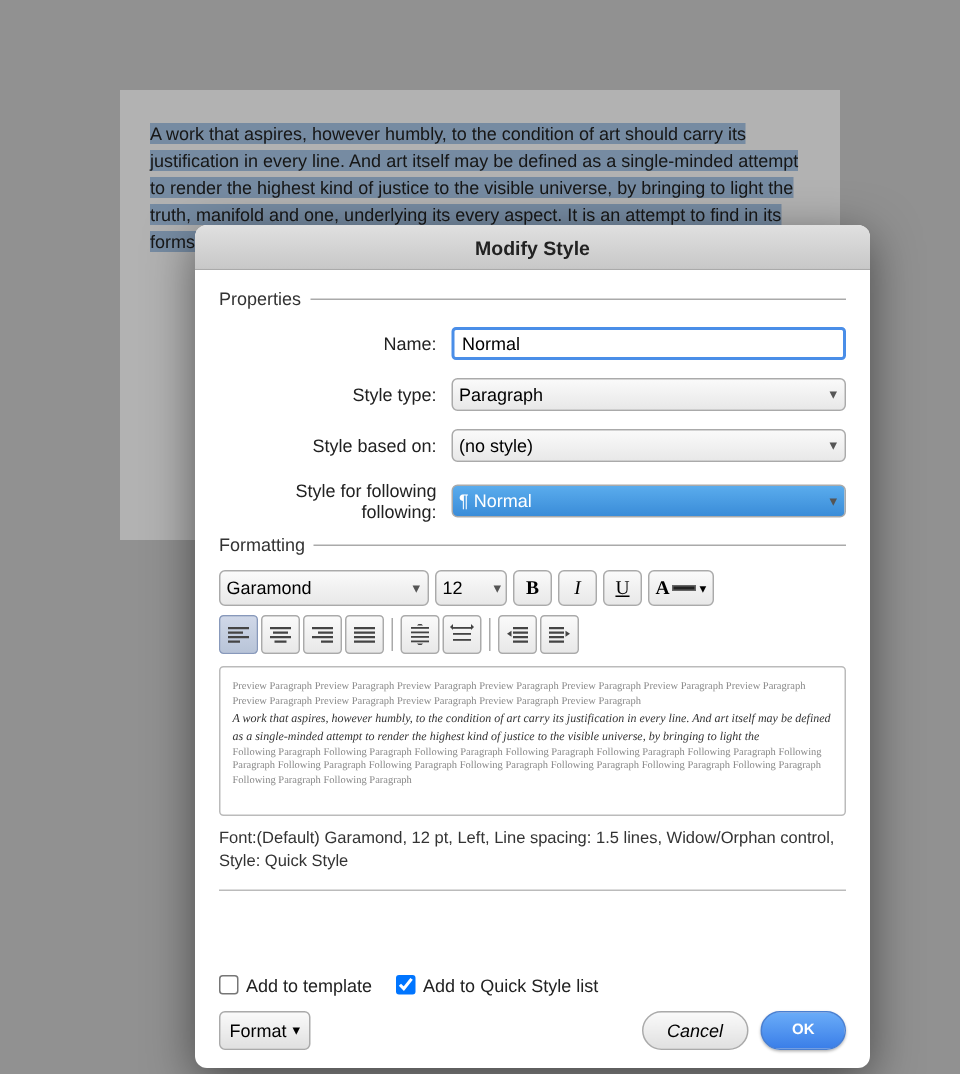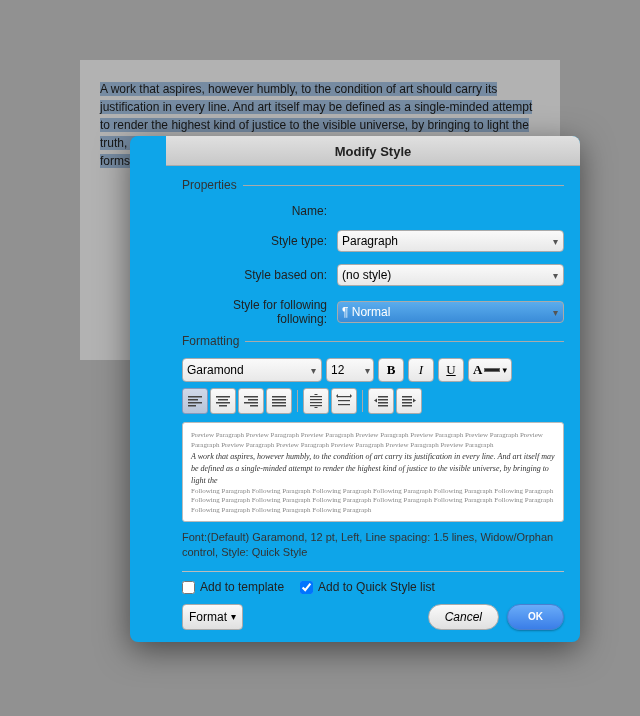--- a/index.html
+++ b/index.html
@@ -48,28 +48,27 @@
       position: absolute;
       top: 0; left: 0;
       width: 640px;
       height: 716px;
       background: rgba(0,0,0,0.3);
     }
 
     
     .dialog {
       position: absolute;
-      top: 136px;
+      top: 150px;
       left: 130px;
       width: 450px;
-      background: #0ea5e9;
+      background: #ffffff;
       border-radius: 8px;
       box-shadow: 0 8px 32px rgba(0,0,0,0.5);
       overflow: hidden;
-      padding-left: 36px;
     }
 
     .dialog-title-bar {
       background: linear-gradient(to bottom, #e0e0e0, #c8c8c8);
       text-align: center;
       padding: 8px 0 6px 0;
       font-size: 13px;
       font-weight: 600;
       color: #222;
       border-bottom: 1px solid #aaa;
@@ -338,25 +337,26 @@
 
     
     .bottom-row {
       display: flex;
       align-items: center;
       gap: 16px;
       margin-bottom: 10px;
     }
     .checkbox-label {
       display: flex;
-      align-items: flex-end;
+      align-items: center;
       gap: 5px;
       font-size: 12px;
       color: #222;
       cursor: pointer;
+      margin-top: 48px;
     }
     input[type="checkbox"] {
       width: 13px;
       height: 13px;
       cursor: pointer;
     }
 
     
     .button-row {
       display: flex;
@@ -433,20 +433,23 @@
   </div>
 
   <div class="dialog-body">
 
     <div class="section-label">
       <span>Properties</span>
     </div>
 
     <div class="prop-row">
       <div class="prop-label">Name:</div>
+      <div class="prop-control">
+        <input type="text" class="text-input" value="Normal" style="">
+      </div>
     </div>
 
     <div class="prop-row">
       <div class="prop-label">Style type:</div>
       <div class="prop-control">
         <div class="select-wrapper">
           <select class="select-control">
             <option>Paragraph</option>
           </select>
         </div>

